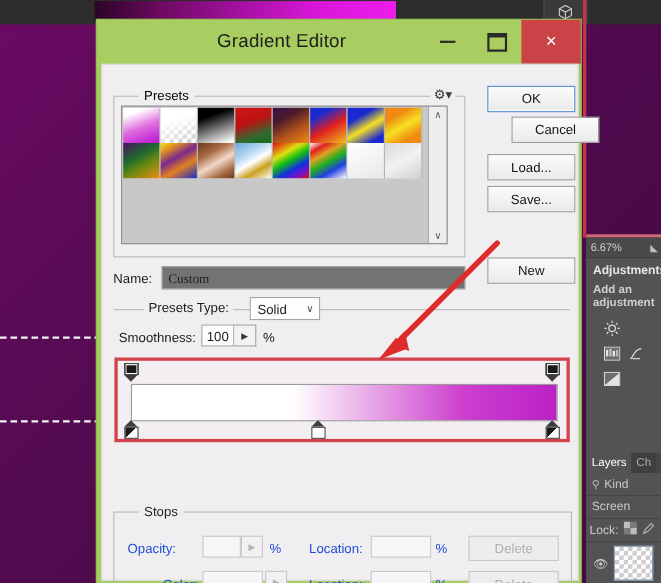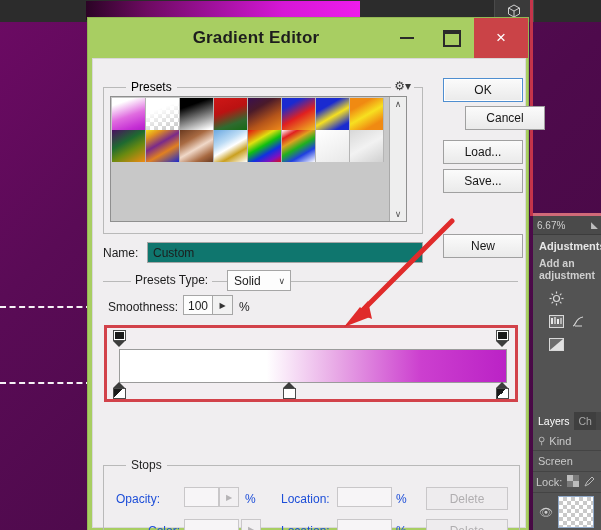--- a/index.html
+++ b/index.html
@@ -85,21 +85,21 @@
   #dialog{
     position:absolute;left:88px;top:18px;width:440px;height:512px;
     background:#a8ce62;box-shadow:0 0 0 1px #93b854;
   }
   .dlg-titlebar{
     position:absolute;left:0;top:0;width:440px;height:40px;background:#a8ce62;
     display:flex;align-items:center;
   }
   .dlg-title{
     flex:1;text-align:center;font-size:17px;color:#1d1d1d;
-    padding-left:40px;letter-spacing:.2px;font-weight:bold;
+    padding-left:40px;letter-spacing:.2px;
   }
   .wbtn{width:45px;height:40px;display:flex;align-items:center;justify-content:center;}
   .wbtn-min .bar{width:14px;height:2px;background:#2a2a2a;}
   .wbtn-max .sq{width:14px;height:11px;border:2px solid #2a2a2a;border-top-width:4px;}
   .wbtn-close{background:#ca4347;width:54px;color:#fff;font-size:17px;}
 
   .dlg-body{
     position:absolute;left:4px;top:40px;width:432px;height:468px;background:#f0eef0;
     border:1px solid #d9d7d9;
   }
@@ -121,23 +121,24 @@
   .sw-scroll{
     position:absolute;right:0;top:0;width:16px;height:124px;background:#eeeeee;border-left:1px solid #a9a9a9;
     display:flex;flex-direction:column;justify-content:space-between;align-items:center;
   }
   .sw-scroll .ar{font-size:9px;color:#555;padding:2px 0;}
 
   .row-name{position:absolute;left:10px;top:183px;width:415px;height:24px;}
   .lbl{font-size:12px;color:#1c1c1c;}
   .name-label{position:absolute;left:0;top:4px;}
   .name-input{
-    position:absolute;left:44px;top:0;width:276px;height:21px;background:#0f766e;
+    position:absolute;left:44px;top:0;width:276px;height:21px;background:#737373;
     border:1px solid #a6a6a6;font-size:12px;color:#1c1c1c;padding:0 0 0 5px;line-height:21px;
     box-sizing:border-box;
+    font-family:Liberation Serif, serif;
   }
   .btn{
     background:linear-gradient(#fbfbfb,#eaeaea);border:1px solid #a0a0a0;font-size:12px;color:#161616;
     display:flex;align-items:center;justify-content:center;cursor:default;
   }
   .btn.primary{border:1px solid #4f8ed0;box-shadow:inset 0 0 0 1px #ffffff;}
   #btn-ok{position:absolute;left:443px;top:78px;width:78px;height:22px;}
   #btn-cancel{position:absolute;left:443px;top:106px;width:78px;height:22px;margin-left:22px;}
   #btn-load{position:absolute;left:443px;top:140px;width:78px;height:22px;}
   #btn-save{position:absolute;left:443px;top:169px;width:78px;height:22px;}

